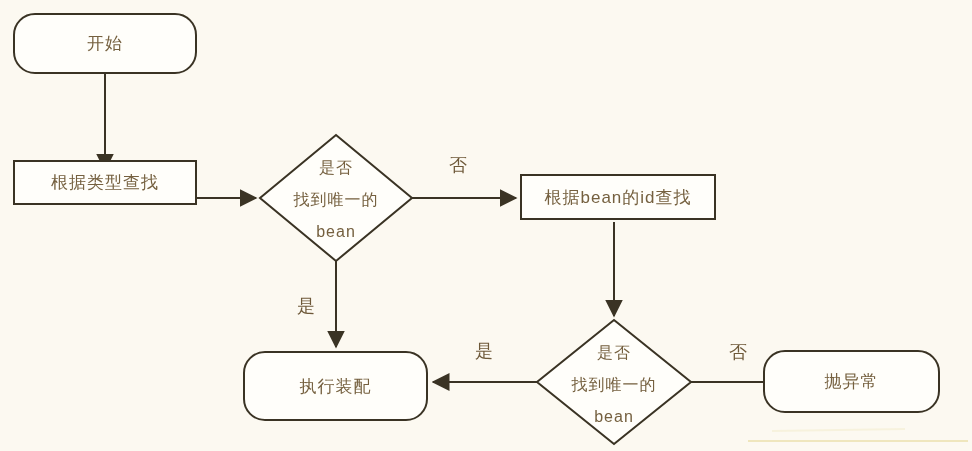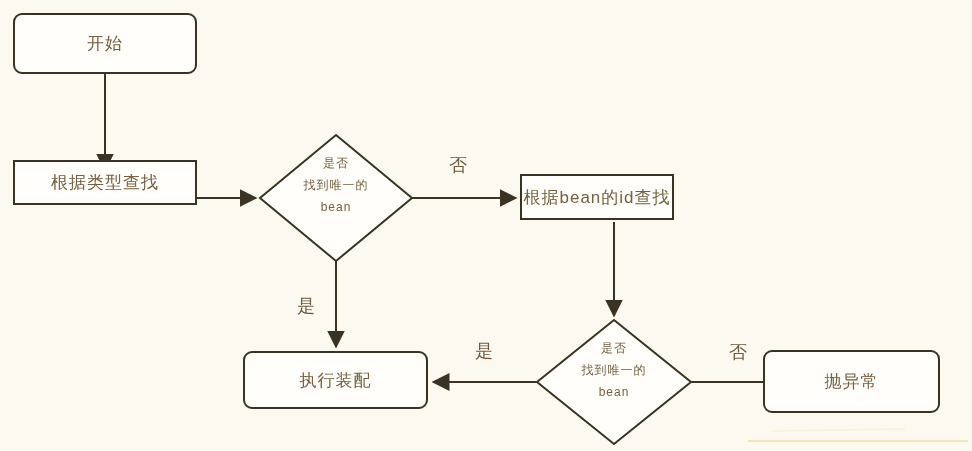--- a/index.html
+++ b/index.html
@@ -29,35 +29,35 @@
     border: 2px solid #3a3324;
     background: #fffefa;
     display: flex;
     align-items: center;
     justify-content: center;
     color: #75603f;
     font-size: 17px;
     letter-spacing: 1px;
   }
   .node.rounded {
-    border-radius: 9px;
+    border-radius: 22px;
   }
   .node-start        { left: 13px;  top: 13px;  width: 184px; height: 61px; }
   .node-find-type    { left: 13px;  top: 160px; width: 184px; height: 45px; }
-  .node-find-id      { left: 520px; top: 174px; width: 154px; height: 46px; }
-  .node-execute      { left: 243px; top: 351px; width: 185px; height: 58px; }
+  .node-find-id      { left: 520px; top: 174px; width: 196px; height: 46px; }
+  .node-execute      { left: 243px; top: 351px; width: 185px; height: 70px; }
   .node-throw        { left: 763px; top: 350px; width: 177px; height: 63px; }
   .diamond-label {
     position: absolute;
     width: 170px;
     text-align: center;
     white-space: pre-line;
     color: #75603f;
-    font-size: 12px;
-    line-height: 22px;
+    font-size: 16px;
+    line-height: 32px;
     letter-spacing: 1px;
   }
   .diamond-label-1 { left: 251px; top: 152px; }
   .diamond-label-2 { left: 529px; top: 337px; }
   .edge-label {
     position: absolute;
     width: 40px;
     text-align: center;
     color: #6e5939;
     font-size: 18px;

